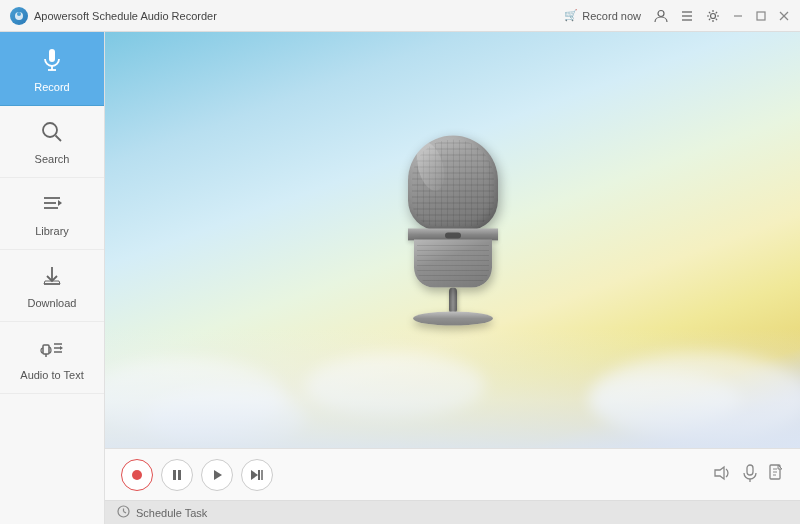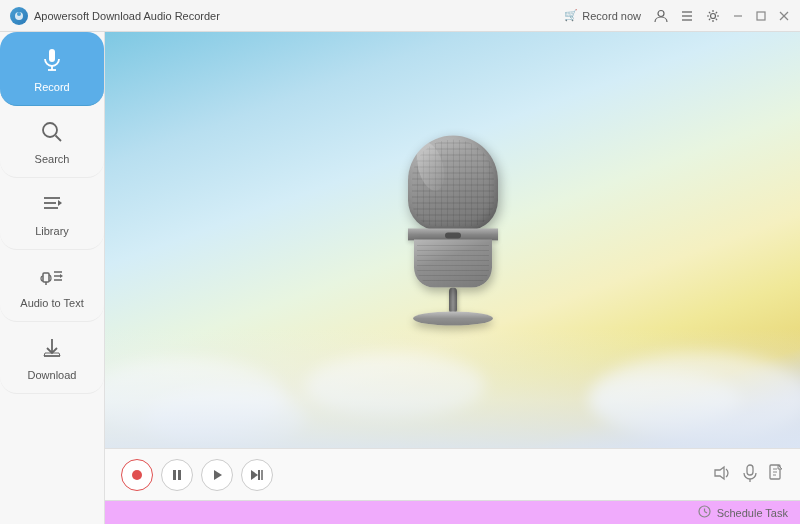--- a/index.html
+++ b/index.html
@@ -77,21 +77,20 @@
       flex-shrink: 0;
     }
     .sidebar-item {
       display: flex;
       flex-direction: column;
       align-items: center;
       padding: 14px 10px 12px;
       cursor: pointer;
       border-bottom: 1px solid #ebebeb;
       position: relative;
-      border-radius: 17px;
     }
     .sidebar-item.active {
       background: #5baee8;
       border-bottom: 1px solid #4a9fd4;
     }
     .sidebar-item.active .sidebar-label {
       color: #fff;
     }
     .sidebar-icon {
       font-size: 22px;
@@ -299,42 +298,41 @@
     }
     .right-ctrl-icon {
       font-size: 15px;
       color: #888;
       cursor: pointer;
     }
 
     
     .statusbar {
       height: 24px;
-      background: #f0abfc;
+      background: #e5e5e5;
       border-top: 1px solid #ddd;
       display: flex;
       align-items: center;
       padding: 0 12px;
       gap: 6px;
-      justify-content: flex-end;
     }
     .status-icon { font-size: 11px; color: #888; }
     .status-text { font-size: 11px; color: #666; }
   </style>
 </head>
 <body>
 
 <div class="titlebar">
   <div class="titlebar-logo">
     <svg width="12" height="12" viewBox="0 0 12 12">
       <circle cx="6" cy="6" r="4" fill="white" opacity="0.8"></circle>
       <circle cx="6" cy="4" r="2" fill="#4a9fd4"></circle>
     </svg>
   </div>
-  <span class="titlebar-title">Apowersoft Download Audio Recorder</span>
+  <span class="titlebar-title">Apowersoft Schedule Audio Recorder</span>
   <div class="titlebar-actions">
     <div class="order-now">
       <span>🛒</span>
       <span>Record now</span>
     </div>
     <div class="titlebar-icons">
       <div class="titlebar-icon-btn">
         <svg width="14" height="14" viewBox="0 0 14 14">
             <circle cx="7" cy="4.5" r="3" fill="none" stroke="#666" stroke-width="1.2"></circle>
             <path d="M1 13c0-3 2.7-5 6-5s6 2 6 5" fill="none" stroke="#666" stroke-width="1.2"></path>
@@ -402,50 +400,50 @@
     <div class="sidebar-item">
       <div class="sidebar-icon">
         <svg width="24" height="24" viewBox="0 0 24 24" fill="none">
           <line x1="4" y1="6" x2="20" y2="6" stroke="#666" stroke-width="1.8"></line>
           <line x1="4" y1="11" x2="16" y2="11" stroke="#666" stroke-width="1.8"></line>
           <line x1="4" y1="16" x2="18" y2="16" stroke="#666" stroke-width="1.8"></line>
           <path d="M18 14 L22 11 L18 8" fill="#666"></path>
         </svg>
       </div>
       <span class="sidebar-label">Library</span>
+    </div>
+
+    <div class="sidebar-item">
+      <div class="sidebar-icon">
+        <svg width="24" height="24" viewBox="0 0 24 24" fill="none">
+          <path d="M12 3 L12 16" stroke="#666" stroke-width="1.8"></path>
+          <path d="M7 12 L12 17 L17 12" stroke="#666" stroke-width="1.8" fill="none"></path>
+          <path d="M4 20 L20 20" stroke="#666" stroke-width="1.8"></path>
+          <path d="M4 20 L5 17 L19 17 L20 20" stroke="#666" stroke-width="1" fill="none"></path>
+        </svg>
+      </div>
+      <span class="sidebar-label">Download</span>
     </div>
 
     <div class="sidebar-item">
       <div class="sidebar-icon">
         <svg width="24" height="24" viewBox="0 0 24 24" fill="none">
           <rect x="3" y="9" width="6" height="9" rx="1" fill="none" stroke="#666" stroke-width="1.5"></rect>
           <line x1="6" y1="18" x2="6" y2="21" stroke="#666" stroke-width="1.5"></line>
           <path d="M3 12 Q1 12 1 14.5 Q1 17 3 17" stroke="#666" stroke-width="1.2" fill="none"></path>
           <path d="M9 11 Q11 11 11 14.5 Q11 17 9 17" stroke="#666" stroke-width="1.2" fill="none"></path>
           <line x1="14" y1="8" x2="22" y2="8" stroke="#666" stroke-width="1.5"></line>
           <line x1="14" y1="12" x2="20" y2="12" stroke="#666" stroke-width="1.5"></line>
           <line x1="14" y1="16" x2="22" y2="16" stroke="#666" stroke-width="1.5"></line>
           <path d="M20 14 L23 12 L20 10" fill="#666"></path>
         </svg>
       </div>
       <span class="sidebar-label">Audio to Text</span>
     </div>
 
-    <div class="sidebar-item">
-      <div class="sidebar-icon">
-        <svg width="24" height="24" viewBox="0 0 24 24" fill="none">
-          <path d="M12 3 L12 16" stroke="#666" stroke-width="1.8"></path>
-          <path d="M7 12 L12 17 L17 12" stroke="#666" stroke-width="1.8" fill="none"></path>
-          <path d="M4 20 L20 20" stroke="#666" stroke-width="1.8"></path>
-          <path d="M4 20 L5 17 L19 17 L20 20" stroke="#666" stroke-width="1" fill="none"></path>
-        </svg>
-      </div>
-      <span class="sidebar-label">Download</span>
-    </div>
-
   </div>
 
   <div class="content">
     <div class="main-view">
 
       <div class="sky-bg"></div>
 
       <div class="cloud" style="bottom: 10px; left: -20px; width: 200px; height: 80px;"></div>
       <div class="cloud" style="bottom: 0px; left: 40px; width: 160px; height: 60px;"></div>
       <div class="cloud" style="bottom: 5px; right: -10px; width: 220px; height: 90px;"></div>

